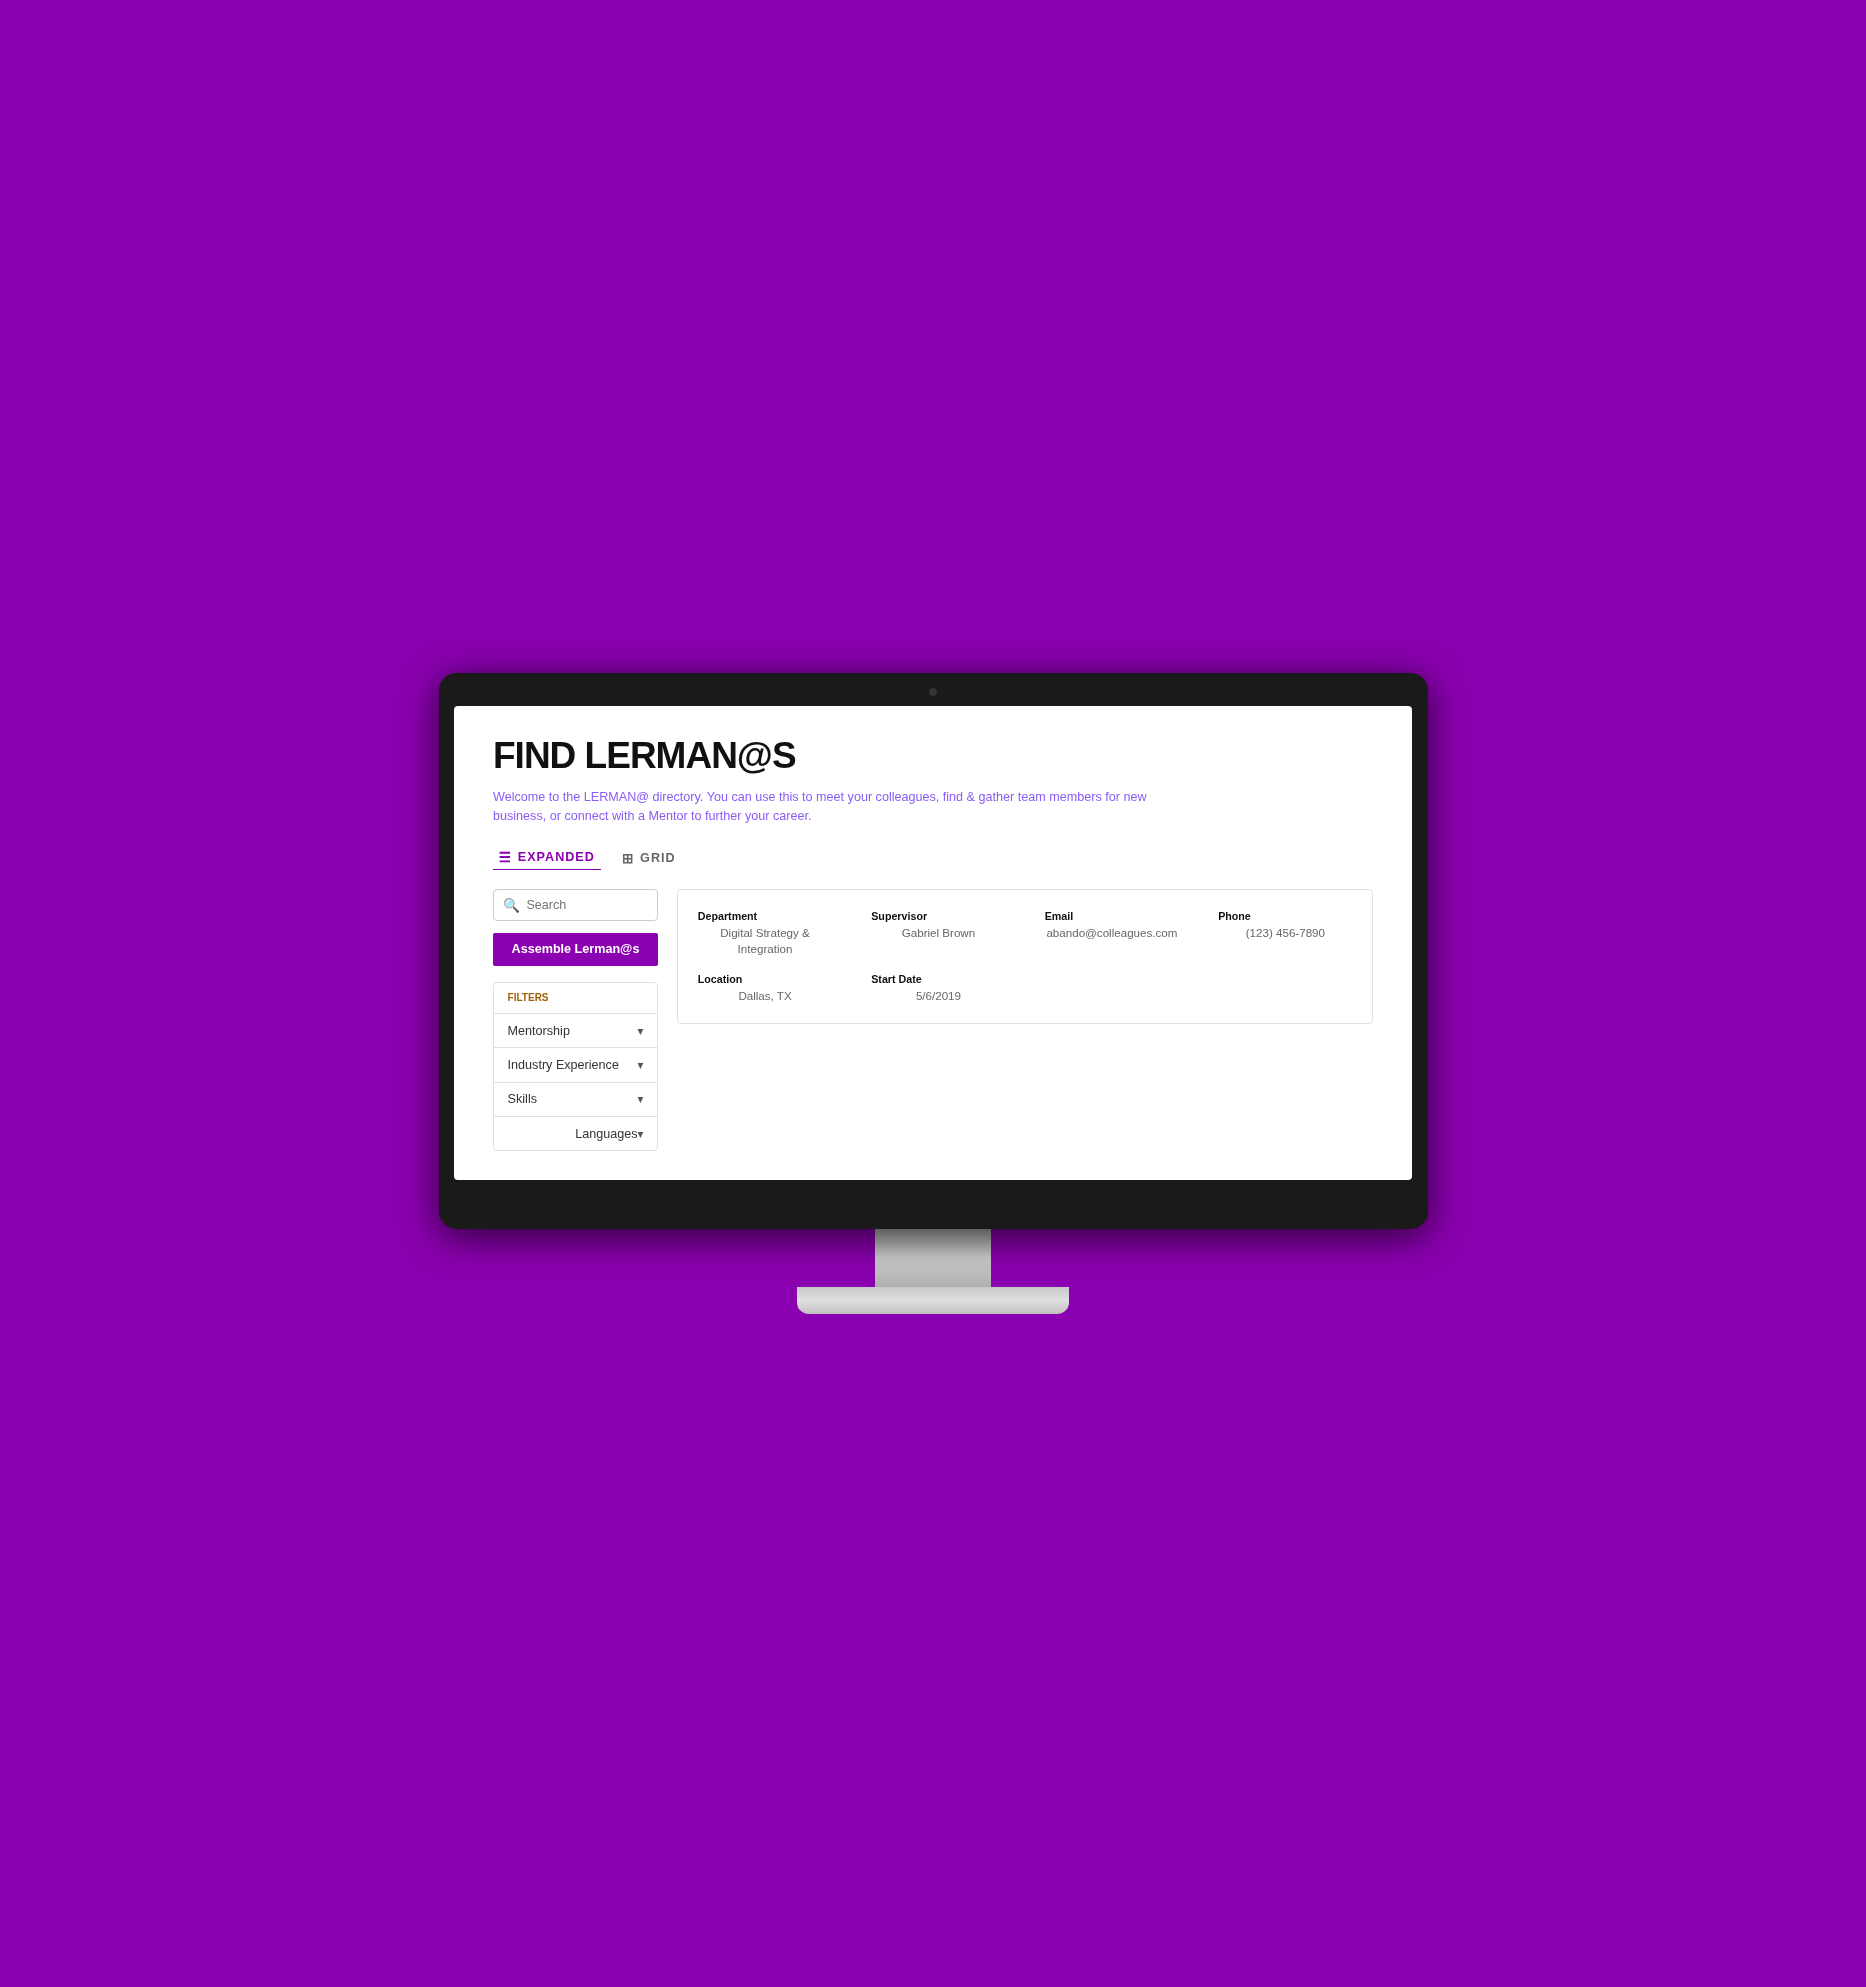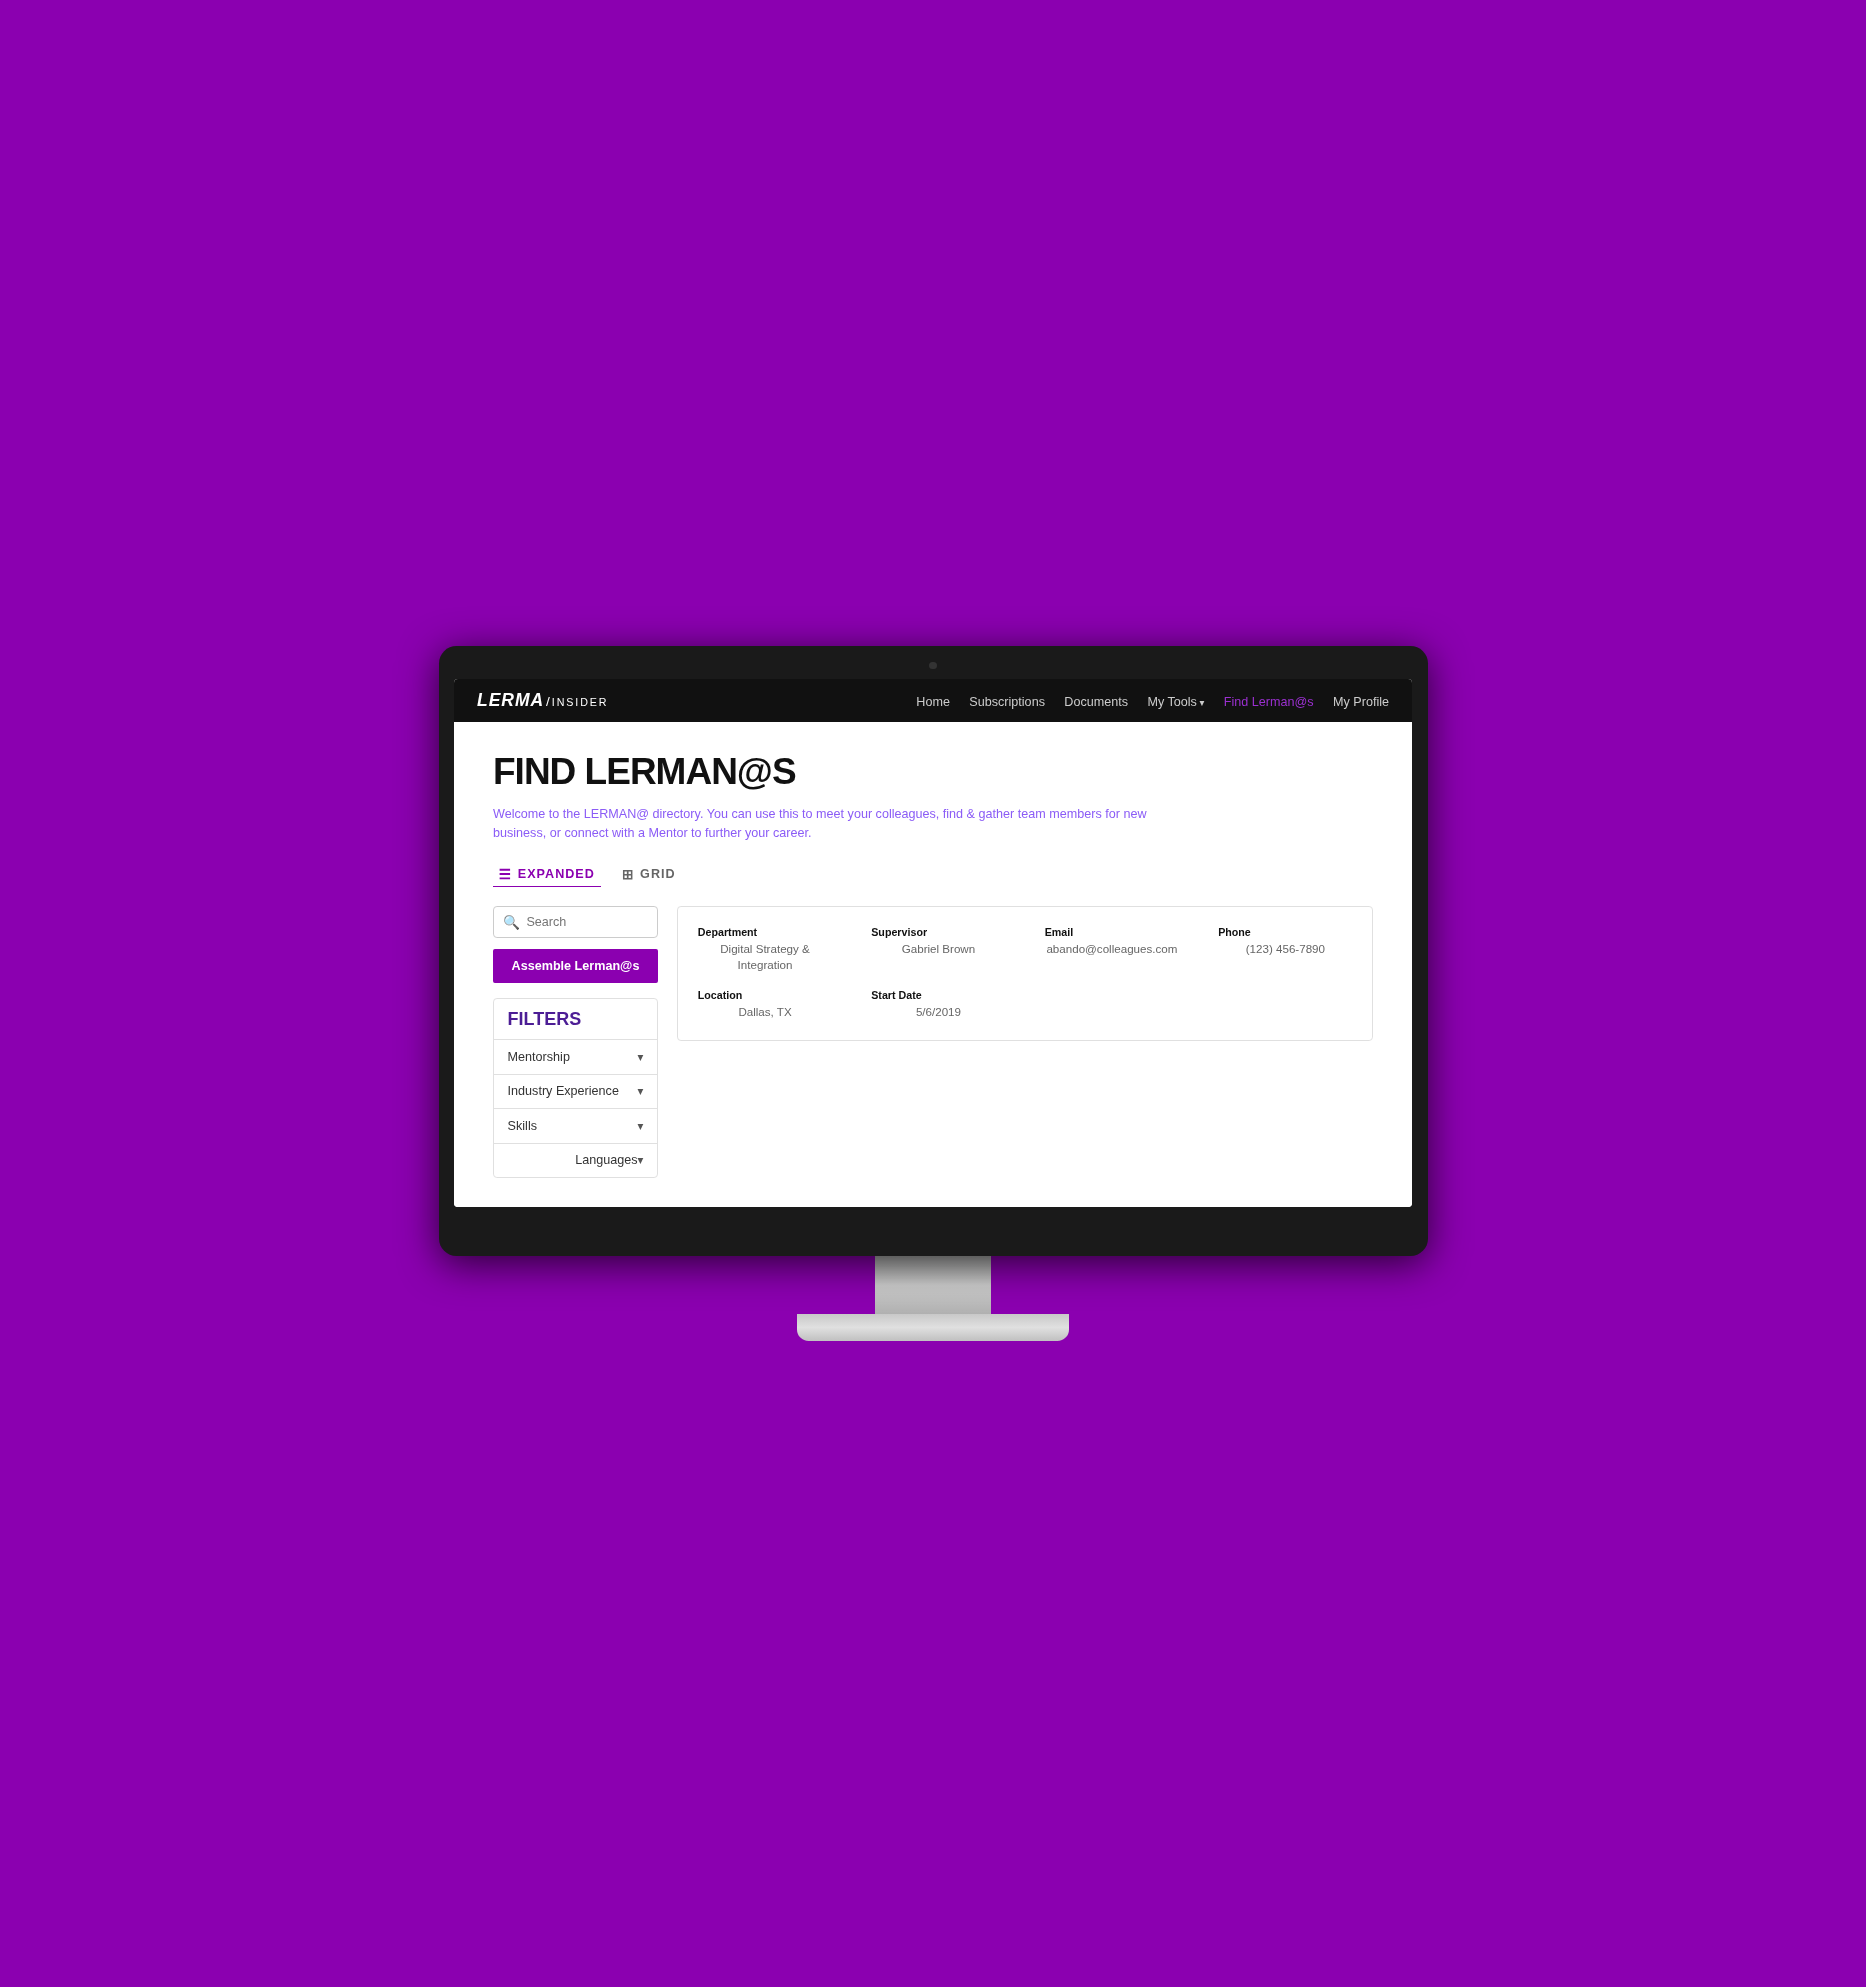--- a/index.html
+++ b/index.html
@@ -206,23 +206,23 @@
       font-weight: 700;
       cursor: pointer;
       border-radius: 1.9px;
       margin-bottom: 15.5px;
     }
     .filters-section {
       border: 1px solid #e0e0e0;
       border-radius: 3.9px;
     }
     .filters-title {
-      font-size: 18px;
+      font-size: 10px;
       font-weight: 800;
-      color: #4c1d95;
+      color: #a16207;
       padding: 9.7px 13.6px;
       border-bottom: 1px solid #e0e0e0;
     }
     .filter-item {
       display: flex;
       justify-content: space-between;
       align-items: center;
       padding: 9.7px 13.6px;
       border-bottom: 1px solid #e0e0e0;
       cursor: pointer;
@@ -332,35 +332,20 @@
   </style>
 </head>
 <body>
 
 <div class="outer-frame">
   <div class="imac-wrapper">
     <div class="imac-screen-bezel">
       <div class="imac-camera"></div>
       <div class="imac-screen">
 
-        <nav class="nav">
-          <div class="nav-logo">
-            <span class="nav-logo-lerma">LERMA</span>
-            <span class="nav-logo-slash">/</span>
-            <span class="nav-logo-insider">INSIDER</span>
-          </div>
-          <ul class="nav-links">
-            <li><a href="#" class="">Home</a></li>
-            <li><a href="#" class="">Subscriptions</a></li>
-            <li><a href="#" class="">Documents</a></li>
-            <li><a href="#" class="dropdown">My Tools</a></li>
-            <li><a href="#" class="active">Find Lerman@s</a></li>
-            <li><a href="#" class="">My Profile</a></li>
-          </ul>
-        </nav>
 
         <div class="main-content">
           <h1 class="page-title">FIND LERMAN@S</h1>
           <p class="page-description">Welcome to the LERMAN@ directory. You can use this to meet your colleagues, find &amp; gather team members for new business, or connect with a Mentor to further your career.</p>
 
           <div class="view-toggle">
             <button class="view-btn active">
               <span class="view-icon">☰</span>
               <span>EXPANDED</span>
             </button>

